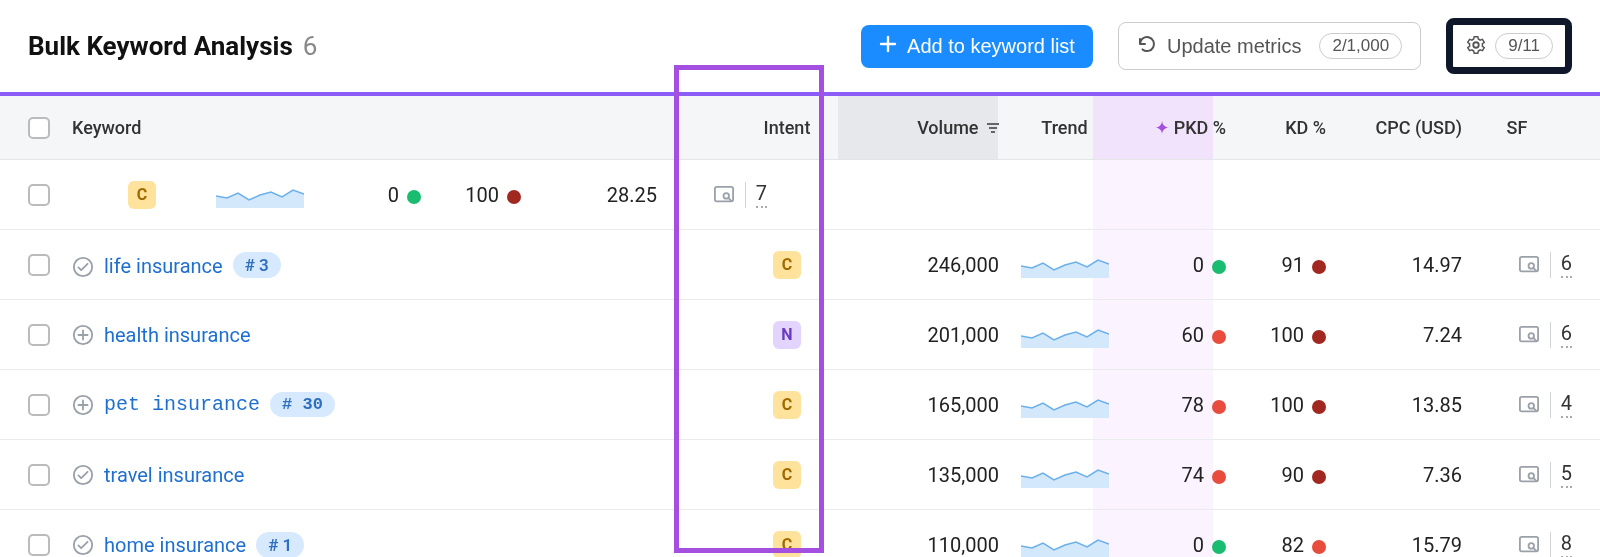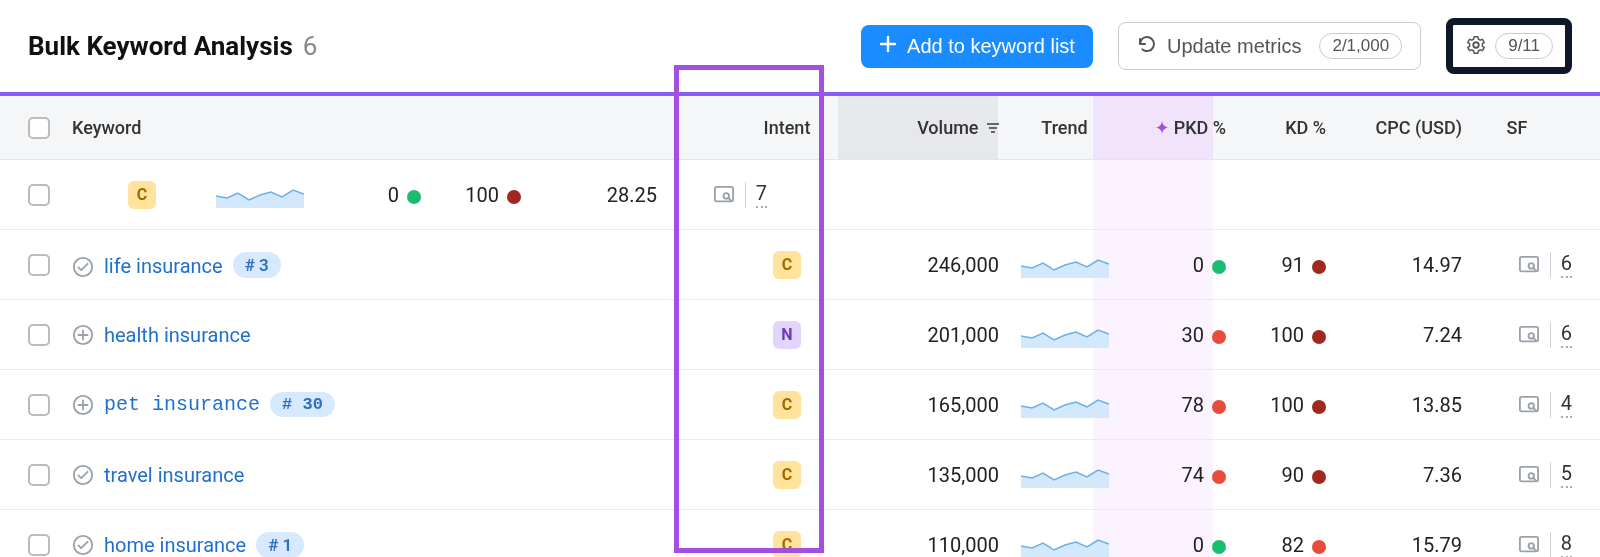--- a/index.html
+++ b/index.html
@@ -210,21 +210,21 @@
           </span>
       <a class="kw-link">health insurance</a>
 
     </div>
     <div class="c-intent" style="z-index:1;"><span class="intent-badge intent-N">N</span></div>
     <div class="c-vol" style="z-index:1;"><span class="vol-val">201,000</span></div>
     <div class="c-trend" style="z-index:1;"><svg class="sparkline" viewBox="0 0 88 30">
             <path d="M0 30 L0 18 L11 20 L22 15 L33 22 L44 17 L55 14 L66 19 L77 12 L88 16 L88 30 Z" fill="#d4e8fb"></path>
             <path d="M0 18 L11 20 L22 15 L33 22 L44 17 L55 14 L66 19 L77 12 L88 16" stroke="#6ab0ea" stroke-width="1.5" fill="none"></path>
           </svg></div>
-    <div class="c-pkd" style="z-index:1;"><span class="metric-val">30</span><span class="dot dot-red"></span></div>
+    <div class="c-pkd" style="z-index:1;"><span class="metric-val">60</span><span class="dot dot-red"></span></div>
     <div class="c-kd" style="z-index:1;"><span class="metric-val">100</span><span class="dot dot-darkred"></span></div>
     <div class="c-cpc" style="z-index:1;"><span class="metric-val">7.24</span></div>
     <div class="c-sf" style="z-index:1;">
       <span class="sf-icon">
             <svg width="22" height="20" viewBox="0 0 24 22" fill="none">
               <rect x="2" y="2" width="20" height="16" rx="2" stroke="#9aa1a9" stroke-width="2"></rect>
               <circle cx="14.5" cy="12" r="3" stroke="#9aa1a9" stroke-width="2"></circle>
               <path d="M17 14.5l3 3" stroke="#9aa1a9" stroke-width="2" stroke-linecap="round"></path>
             </svg>
           </span>

